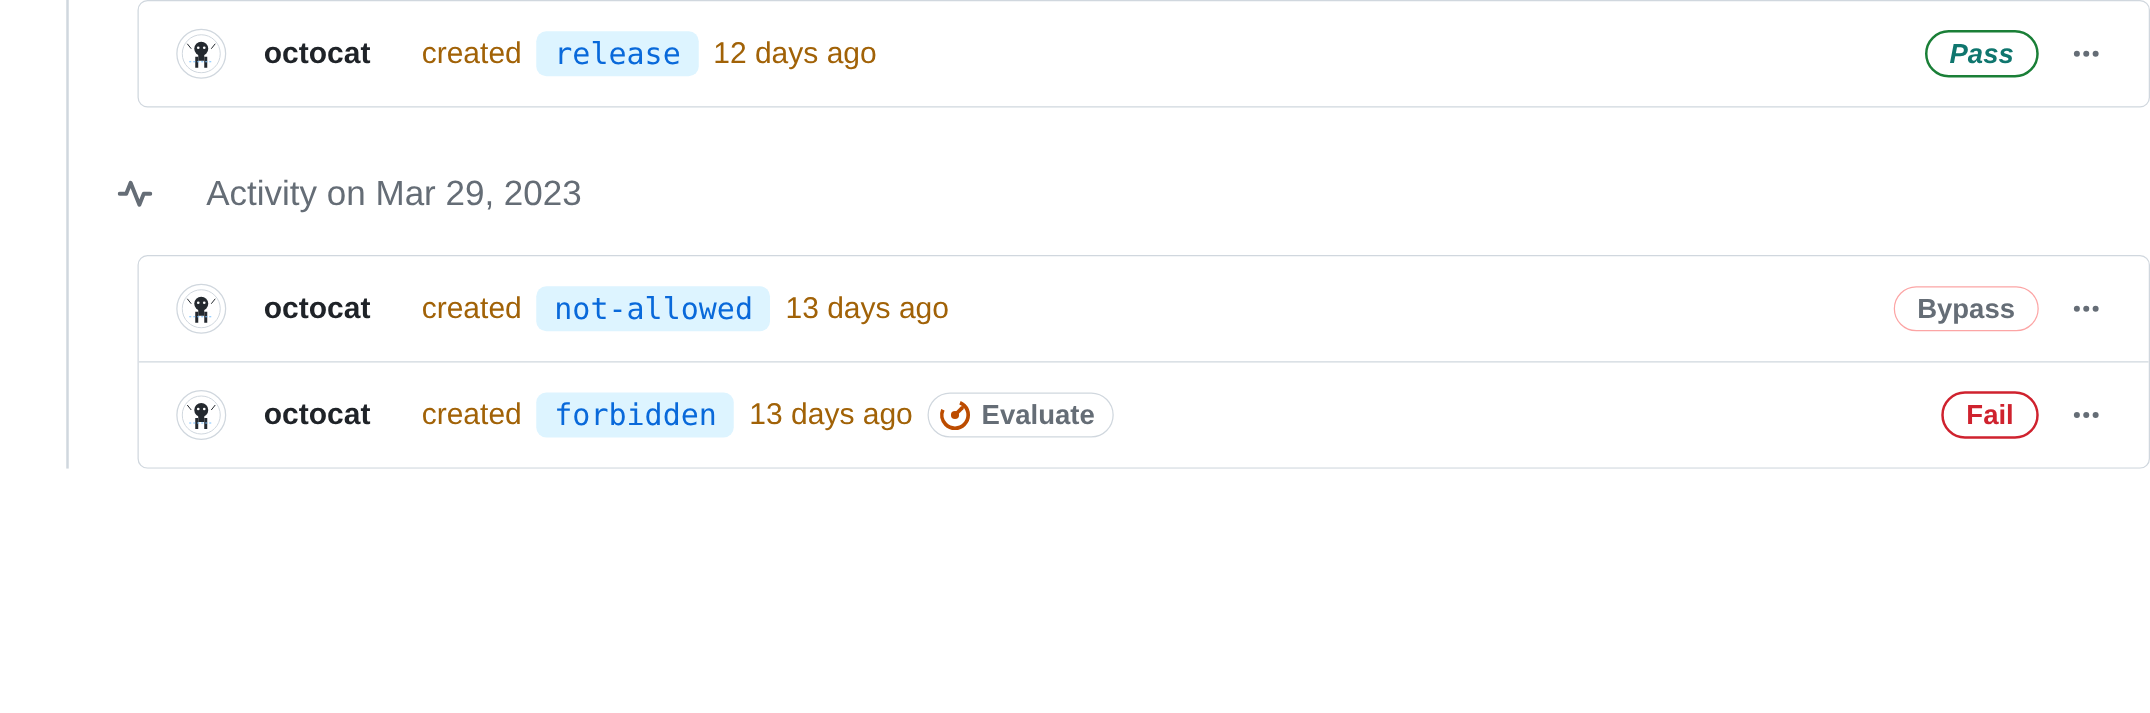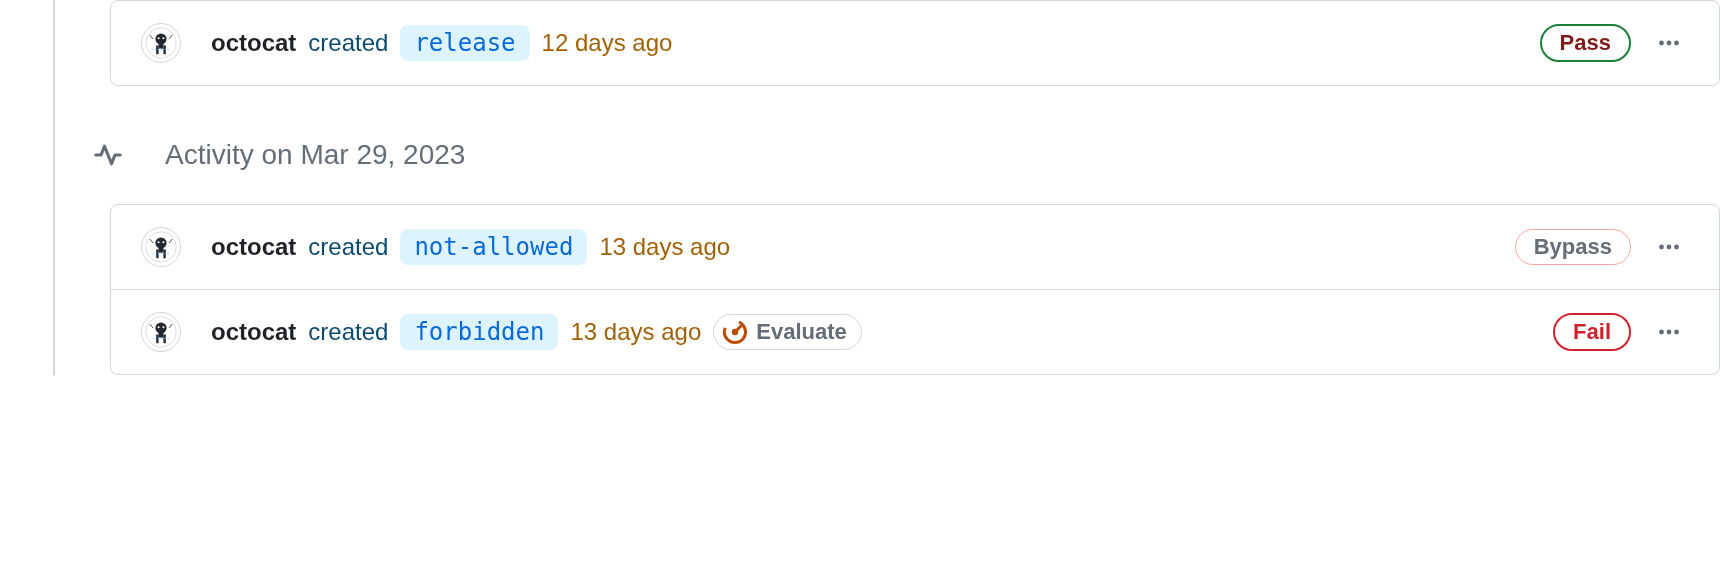--- a/index.html
+++ b/index.html
@@ -63,22 +63,23 @@
       gap: 12px;
       flex-wrap: wrap;
       font-size: 24px;
       flex: 1;
     }
     .username {
       font-weight: 600;
       color: #1f2328;
     }
     .verb {
-      color: #0c4a6e;
+      color: #a16207;
       font-weight: 400;
+      margin-left: 29px;
     }
     .branch-label {
       background: #ddf4ff;
       color: #0969da;
       font-family: ui-monospace, SFMono-Regular, "SF Mono", Menlo, Consolas, monospace;
       padding: 4px 14px;
       border-radius: 8px;
       font-size: 24px;
     }
     .timestamp {
@@ -100,21 +101,22 @@
     }
     .status-badge {
       border-radius: 999px;
       padding: 4px 18px;
       font-size: 22px;
       font-weight: 600;
       white-space: nowrap;
     }
     .status-pass {
       border: 2px solid #1a7f37;
-      color: #7f1d1d;
+      color: #0f766e;
+      font-style: italic;
     }
     .status-fail {
       border: 2px solid #cf222e;
       color: #cf222e;
     }
     .status-bypass {
       border: 1px solid #fca5a5;
       color: #656d76;
     }
     .kebab-btn {

